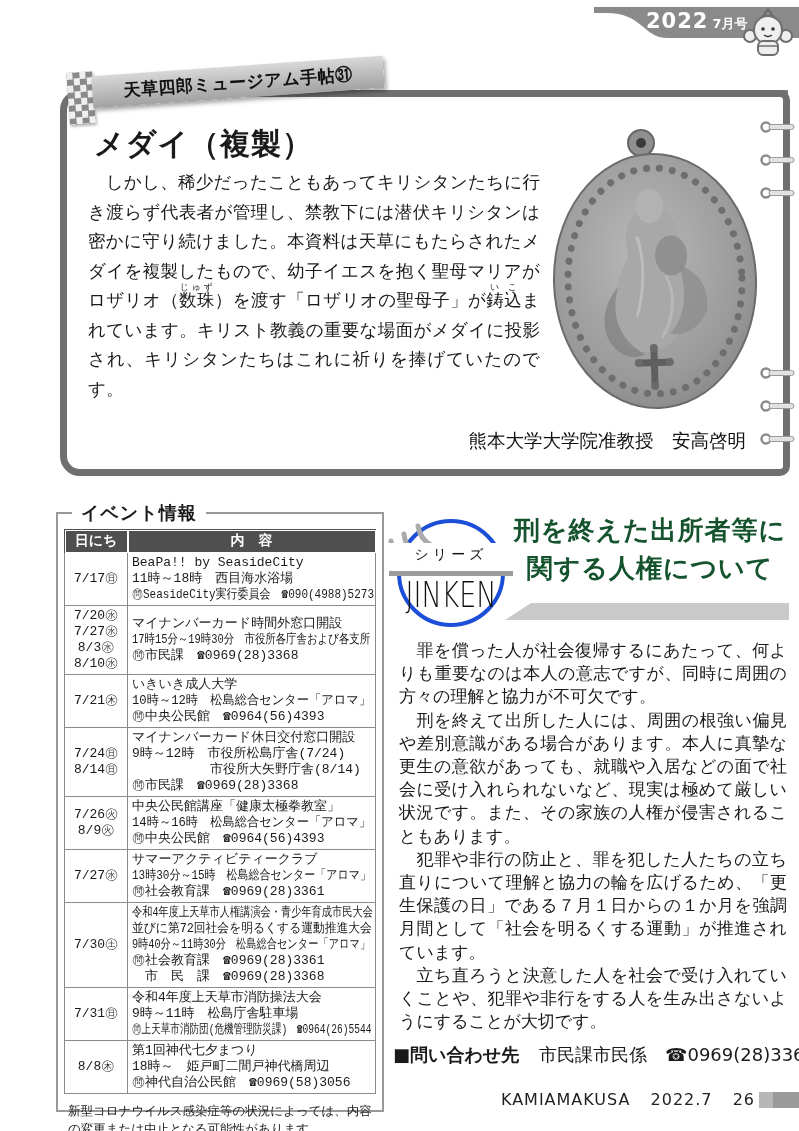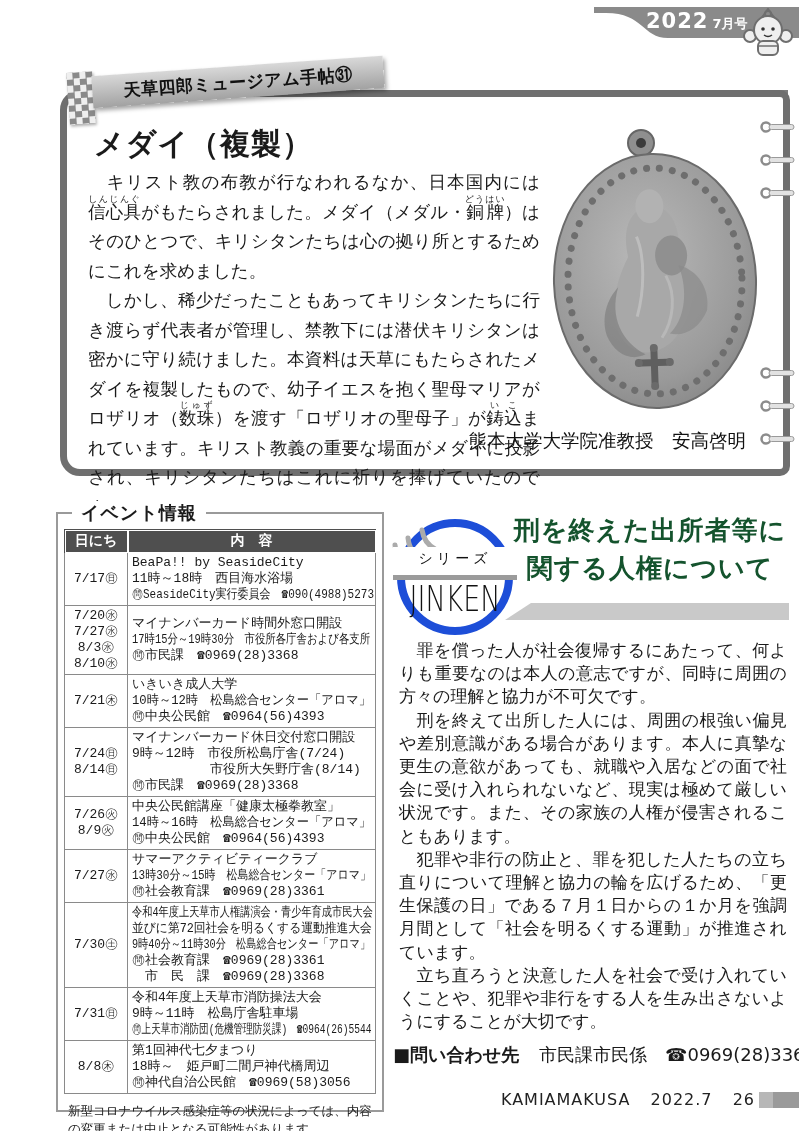--- a/index.html
+++ b/index.html
@@ -46,21 +46,21 @@
   .col-date{width:62px;}
   .date-cell{text-align:center;font-size:13px;}
   .date-cell div{line-height:16px;white-space:nowrap;}
   .content-cell{padding-left:4px !important;padding-right:2px !important;}
   .content-cell div{font-size:13px;line-height:16px;white-space:nowrap;}
   .event-note{margin:8px 10px 0 10px;font-size:12.5px;line-height:18px;color:#222;}
 
   
   .jinken{position:absolute;left:393px;top:503px;width:396px;}
   .jhead{position:relative;height:132px;}
-  .jlogo{position:absolute;left:4px;top:16px;width:100px;height:100px;border:8px solid #1d4ed8;
+  .jlogo{position:absolute;left:4px;top:16px;width:100px;height:100px;border:4px solid #1d4ed8;
          border-radius:50%;background:#fff;}
   .jband{position:absolute;left:-12px;right:-12px;top:20px;height:33px;background:#fff;}
   .jseries{text-align:center;font-size:14px;letter-spacing:4px;padding-top:3px;color:#111;}
   .jrule{position:absolute;bottom:0;left:0;right:0;height:5px;background:#9b9b9b;}
   .jname{position:absolute;top:56px;left:0;width:100%;text-align:center;font-size:27px;color:#111;
          transform:scaleY(1.3);letter-spacing:0px;font-weight:200;}
   .jswoosh{position:absolute;left:-16px;top:-6px;}
   .jtitle{position:absolute;left:118px;top:8px;width:278px;text-align:center;font-weight:900;
           font-size:26px;line-height:38px;letter-spacing:1px;color:#14532d;}
   .junderbar{position:absolute;left:112px;top:100px;width:284px;height:17px;background:#c9c9c9;
@@ -134,21 +134,20 @@
     </svg>
 
   <div class="checker"></div>
   <div class="museum-tab">
     <span>天草四郎ミュージアム手帖㉛</span>
   </div>
 
   <div class="article-title">メダイ（複製）</div>
 
   <div class="museum-body">
-    <p>　キリスト教の布教が行なわれるなか、日本国内には<ruby>信心具<rt>しんじんぐ</rt></ruby>がもたらされました。メダイ（メダル・<ruby>銅牌<rt>どうはい</rt></ruby>）はそのひとつで、キリシタンたちは心の拠り所とするためにこれを求めました。</p>
     <p>　しかし、稀少だったこともあってキリシタンたちに行き渡らず代表者が管理し、禁教下には潜伏キリシタンは密かに守り続けました。本資料は天草にもたらされたメダイを複製したもので、幼子イエスを抱く聖母マリアがロザリオ（<ruby>数珠<rt>じゅず</rt></ruby>）を渡す「ロザリオの聖母子」が<ruby>鋳込<rt>いこ</rt></ruby>まれています。キリスト教義の重要な場面がメダイに投影され、キリシタンたちはこれに祈りを捧げていたのです。</p>
   </div>
 
   <svg class="medal" width="216" height="300" viewBox="0 0 216 300">
     <defs>
       <radialGradient id="mg" cx="45%" cy="40%" r="70%">
         <stop offset="0%" stop-color="#b9b9b9"></stop>
           <stop offset="70%" stop-color="#9a9a9a"></stop>
           <stop offset="100%" stop-color="#828282"></stop>
       </radialGradient>

